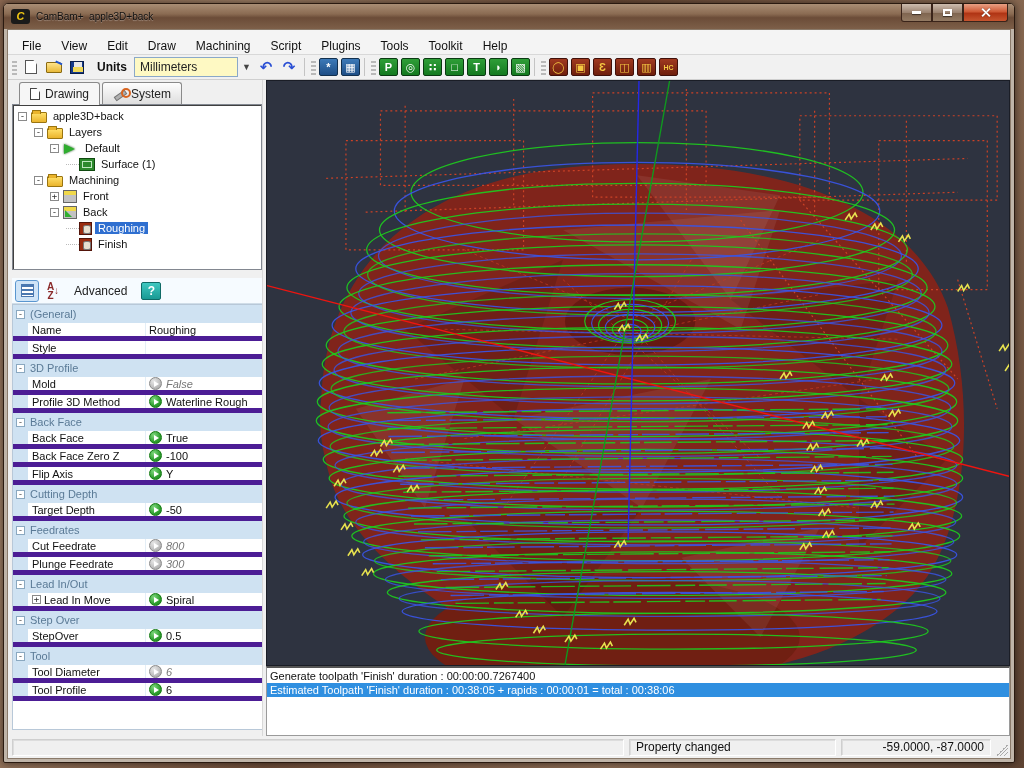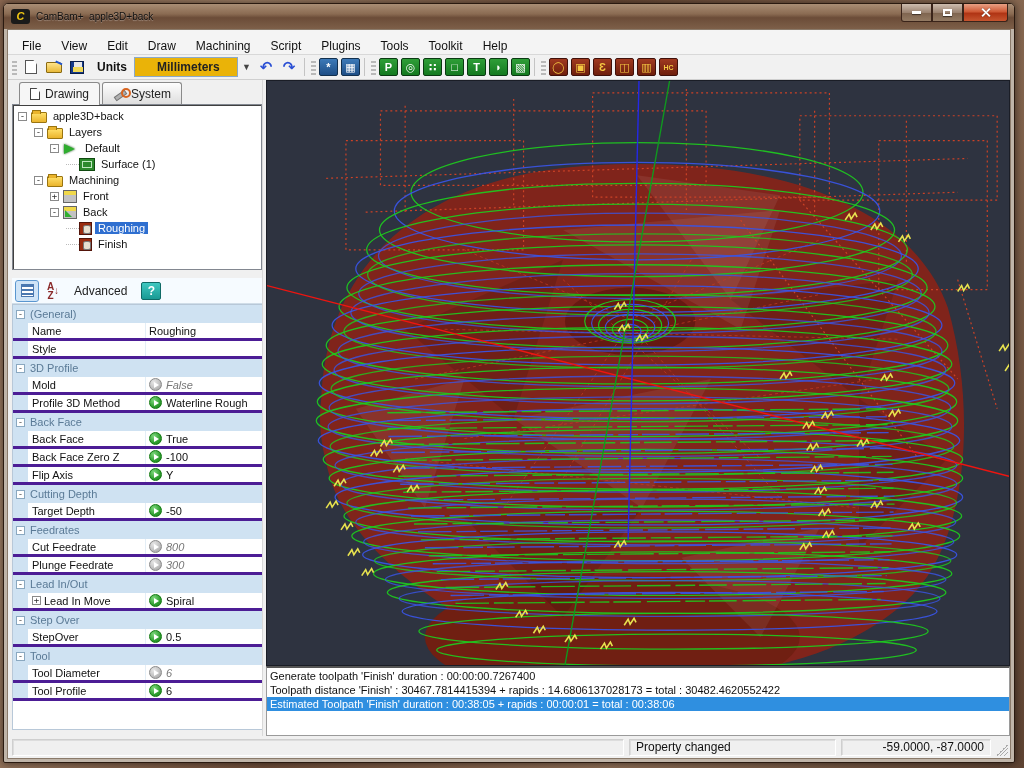--- a/index.html
+++ b/index.html
@@ -46,22 +46,22 @@
   .icon-new { width:12px; height:14px; background:#fff; border:1px solid #555;
     clip-path:polygon(0 0,70% 0,100% 30%,100% 100%,0 100%); }
   .icon-open { width:16px; height:11px; background:linear-gradient(#ffe48a,#e8b93a); border:1px solid #8a6a10;
     border-radius:1px 3px 1px 1px; position:relative; }
   .icon-open:after { content:""; position:absolute; right:-2px; top:-4px; width:7px; height:3px;
     border-bottom:2px solid #2255cc; transform:rotate(25deg); }
   .icon-save { width:14px; height:13px; background:#153a8a; border:1px solid #0a1e4a; position:relative; }
   .icon-save:before { content:""; position:absolute; left:3px; top:0; width:8px; height:5px; background:#e8e8e8; }
   .icon-save:after { content:""; position:absolute; left:2px; bottom:1px; width:10px; height:5px; background:#f0d858; }
   .units-label { font-weight:bold; margin:0 6px 0 8px; color:#111; }
-  .units-combo { width:104px; height:20px; background:#eab308; border:1px solid #8aa8c8;
-    display:flex; align-items:center; padding-left:22px; color:#222;font-weight:bold; }
+  .units-combo { width:104px; height:20px; background:#fef9c3; border:1px solid #8aa8c8;
+    display:flex; align-items:center; padding-left:5px; color:#222; }
   .combo-arrow { width:15px; height:20px; display:flex; align-items:center; justify-content:center;
     color:#444; font-size:9px; }
   .undo-redo { color:#2a4fd4; font-size:15px; font-weight:bold; }
   .sq-icon { width:19px; height:18px; border:1px solid #0a3a12; border-radius:2px;
     display:flex; align-items:center; justify-content:center; color:#fff; font-size:11px; font-weight:bold; }
   .sq-blue { background:linear-gradient(#3d7ab8,#1e4e86); border-color:#12304f; }
   .sq-green { background:linear-gradient(#2f9e38,#147a20); }
   .sq-brown { background:linear-gradient(#a03a20,#6e1e0c); border-color:#40100a; color:#f5c842; }
   .sq-brown.small-text { font-size:7px; }
   
@@ -119,21 +119,21 @@
   .advanced-label { color:#222; margin-left:6px; }
   .help-btn { width:20px; height:18px; background:linear-gradient(#3fc8c0,#1a9a94); border:1px solid #0f6a66;
     color:#fff; font-weight:bold; display:flex; align-items:center; justify-content:center; margin-left:10px;
     border-radius:2px; }
   .prop-grid { flex:1; background:#fff; border:1px solid #b8c8d8; border-right:none; overflow:hidden;
     font-size:11px; display:flex; flex-direction:column; }
   .pcat { height:18px; flex:0 0 18px; background:#cfe2f2; color:#5a7a96; display:flex; align-items:center; }
   .pcat .pcollapse { width:9px; height:9px; border:1px solid #8aa8c0; background:#fff; color:#555;
     font-size:9px; line-height:7px; text-align:center; margin:0 5px 0 3px;
     font-family:"DejaVu Sans Mono",monospace; }
-  .prow { height:18px; flex:0 0 18px; display:flex; align-items:stretch; border-bottom:3px solid #4c1d95; }
+  .prow { height:18px; flex:0 0 18px; display:flex; align-items:stretch; border-bottom:5px solid #4c1d95; }
   .pgutter { width:15px; flex:0 0 15px; background:#cfe2f2; }
   .plabel { width:118px; flex:0 0 118px; display:flex; align-items:center; padding-left:4px;
     border-right:1px solid #e4eef6; color:#111; gap:3px; }
   .plabel .pexp { width:9px; height:9px; border:1px solid #8a8a8a; background:#fff; font-size:9px;
     line-height:7px; text-align:center; color:#333; font-family:"DejaVu Sans Mono",monospace; }
   .pvalue { flex:1; display:flex; align-items:center; gap:4px; padding-left:3px; color:#111; }
   .pvalue.italic .pval-text { font-style:italic; color:#777; }
   .pico { width:13px; height:13px; border-radius:50%; flex:none; position:relative; }
   .pico.green { background:radial-gradient(circle at 35% 30%,#7fd87f,#2f9e2f 60%,#1a7a1a); border:1px solid #117a11; }
   .pico.gray { background:radial-gradient(circle at 35% 30%,#e8e8e8,#bdbdbd 60%,#9a9a9a); border:1px solid #8a8a8a; }
@@ -669,21 +669,20 @@
                   <path d="M 748,292 l 4,-6 l 2,5 l 4,-6 l 2,4"></path>
                   <path d="M 700,212 l 4,-6 l 2,5 l 4,-6 l 2,4"></path>
                   <path d="M 640,162 l 4,-6 l 2,5 l 4,-6 l 2,4"></path>
                   <path d="M 612,150 l 4,-6 l 2,5 l 4,-6 l 2,4"></path>
                   <path d="M 586,140 l 4,-6 l 2,5 l 4,-6 l 2,4"></path>
                 </g>
               </svg>
             </div>
           <div class="logarea" id="logarea">
               <div class="logline">Generate toolpath 'Finish' duration : 00:00:00.7267400</div>
-              <div class="logline">Toolpath distance 'Finish' : 30467.7814415394 + rapids : 14.6806137028173 = total : 30482.4620552422</div>
               <div class="logline sel">Estimated Toolpath 'Finish' duration : 00:38:05 + rapids : 00:00:01 = total : 00:38:06</div>
             </div>
         </div>
 
       </div>
 
       <div class="statusbar">
         <div class="sb-panel sb-main"></div>
         <div class="sb-panel sb-msg">Property changed</div>
         <div class="sb-panel sb-coords">-59.0000, -87.0000</div>

